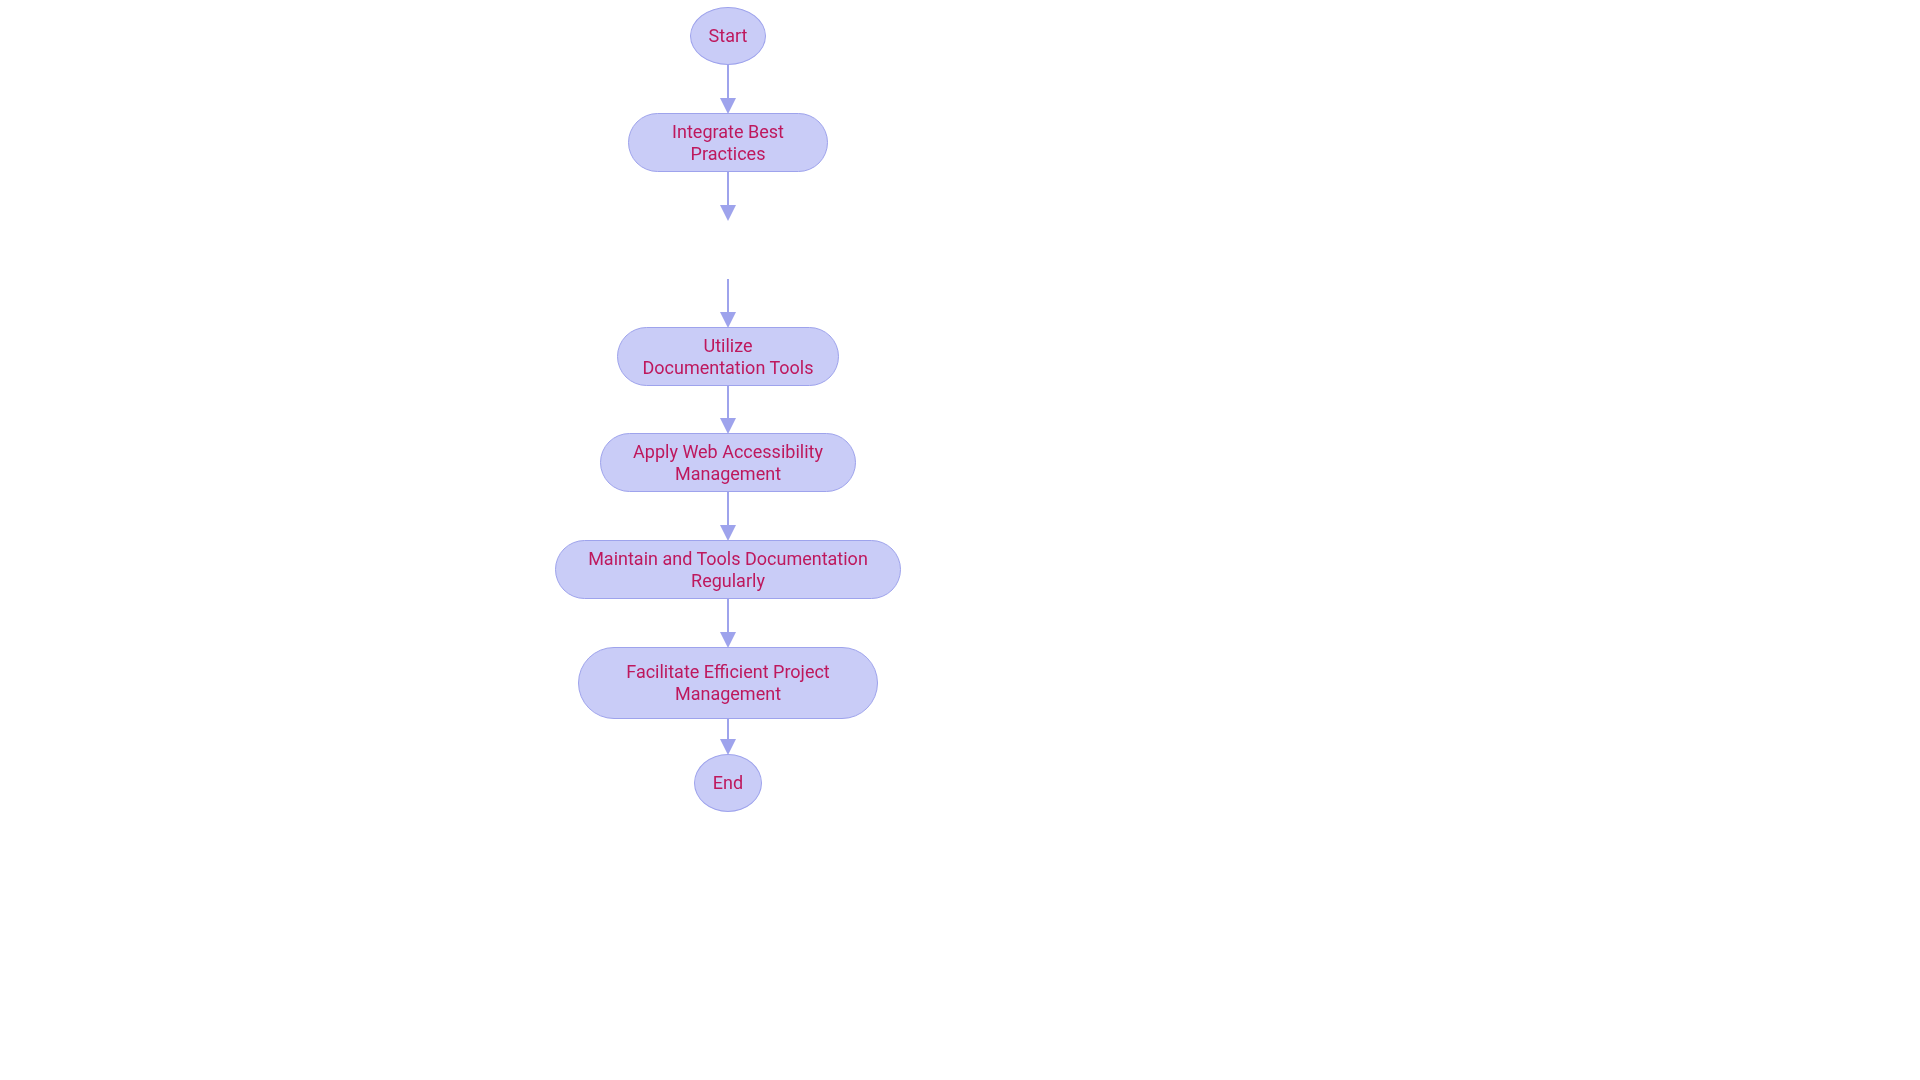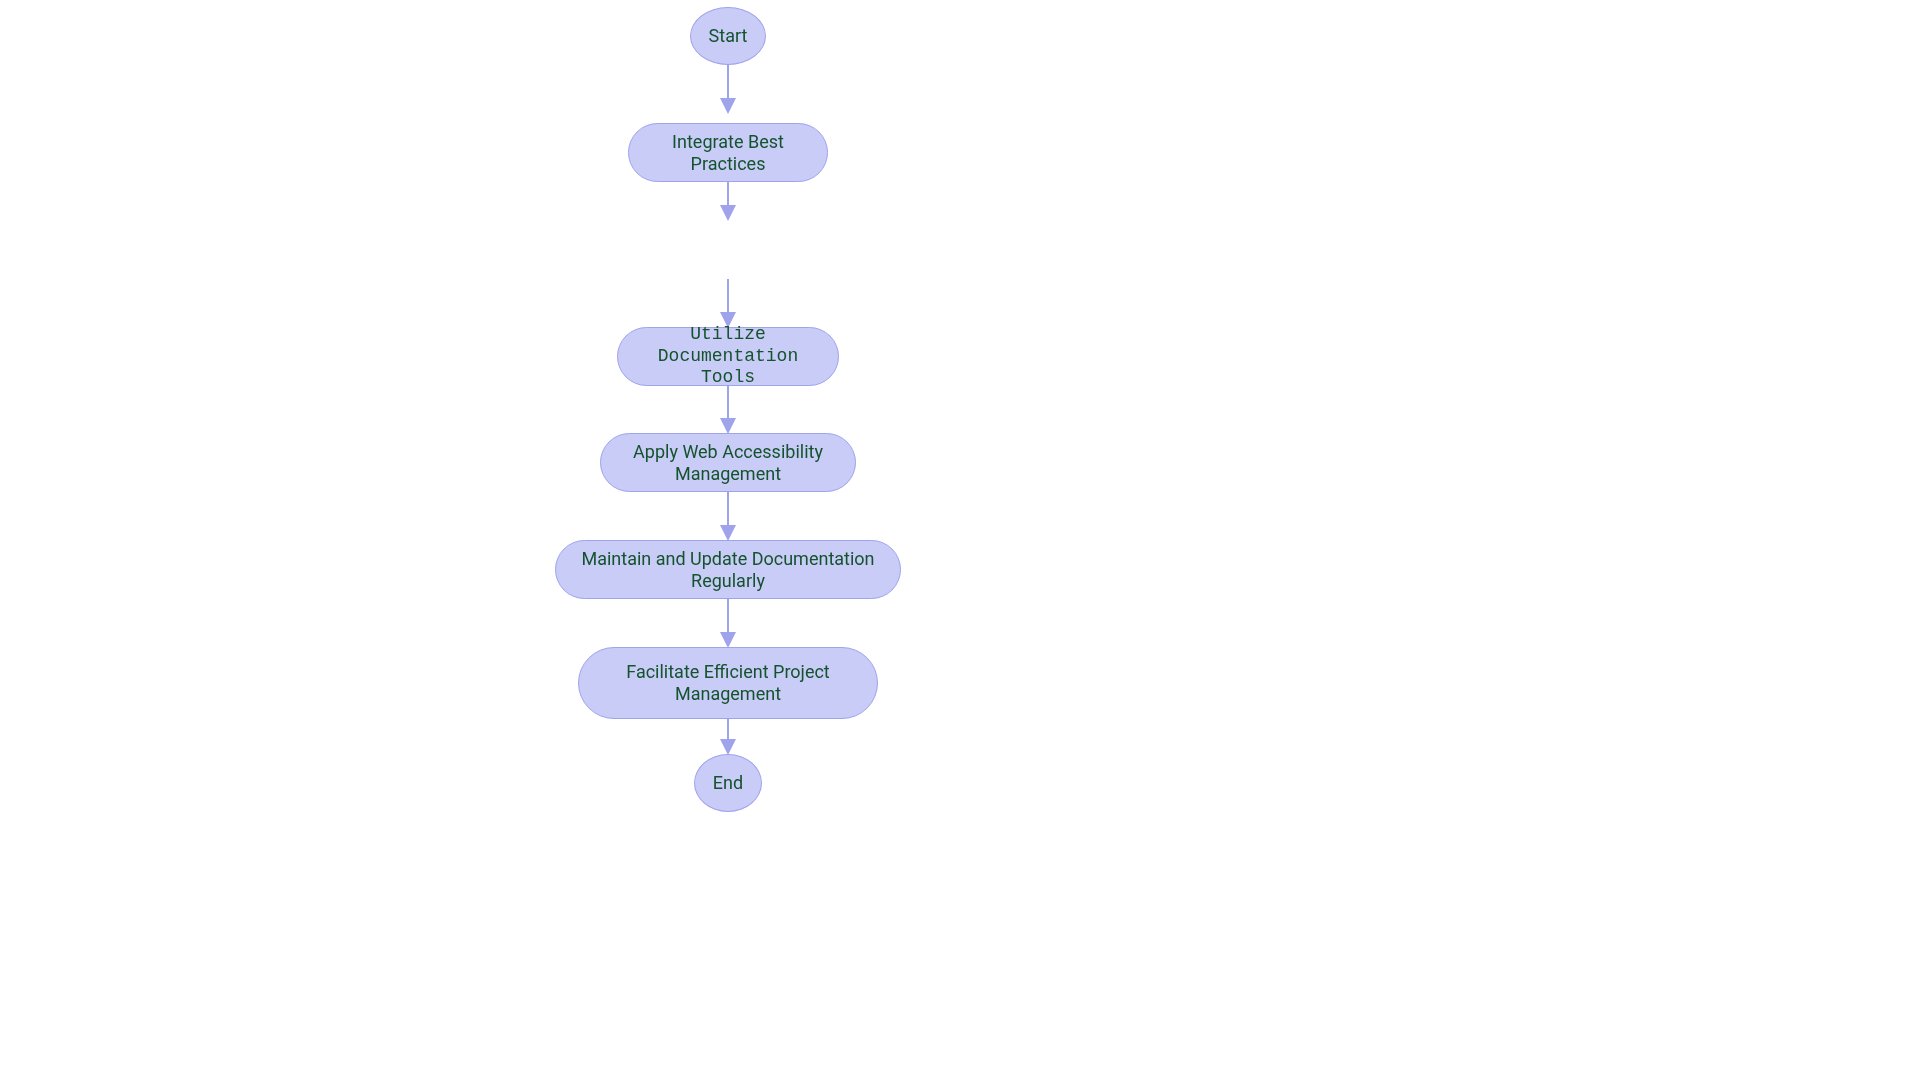--- a/index.html
+++ b/index.html
@@ -13,21 +13,21 @@
   }
   .canvas {
     position: relative;
     width: 1920px;
     height: 1080px;
   }
   .node {
     position: absolute;
     background: #c9ccf7;
     border: 1px solid #9ea3ec;
-    color: #14532d;
+    color: #be185d;
     display: flex;
     align-items: center;
     justify-content: center;
     box-sizing: border-box;
     text-align: center;
     font-size: 18px;
     line-height: 1.2;
   }
   .node.circle {
     border-radius: 50%;
@@ -62,35 +62,35 @@
     <line x1="728" y1="386" x2="728" y2="430" stroke="#9ea3ec" stroke-width="2" marker-end="url(#arrowhead)"></line>
     <line x1="728" y1="492" x2="728" y2="537" stroke="#9ea3ec" stroke-width="2" marker-end="url(#arrowhead)"></line>
     <line x1="728" y1="599" x2="728" y2="644" stroke="#9ea3ec" stroke-width="2" marker-end="url(#arrowhead)"></line>
     <line x1="728" y1="706" x2="728" y2="751" stroke="#9ea3ec" stroke-width="2" marker-end="url(#arrowhead)"></line>
   </svg>
 
   <div class="node circle" style="left:690px; top:7px; width:76px; height:58px;">
     <span>Start</span>
   </div>
 
-  <div class="node pill" style="left:628px; top:113px; width:200px; height:59px;margin-top:10px;">
+  <div class="node pill" style="left:628px; top:113px; width:200px; height:59px;">
     <span>Integrate Best Practices</span>
   </div>
 
 
-  <div class="node pill" style="left:617px; top:327px; width:222px; height:59px;font-family:Liberation Mono, monospace;">
+  <div class="node pill" style="left:617px; top:327px; width:222px; height:59px;">
     <span>Utilize Documentation Tools</span>
   </div>
 
   <div class="node pill" style="left:600px; top:433px; width:256px; height:59px;">
     <span>Apply Web Accessibility Management</span>
   </div>
 
   <div class="node pill" style="left:555px; top:540px; width:346px; height:59px;">
-    <span>Maintain and Update Documentation Regularly</span>
+    <span>Maintain and Tools Documentation Regularly</span>
   </div>
 
   <div class="node pill" style="left:578px; top:647px; width:300px; height:72px;">
     <span>Facilitate Efficient Project Management</span>
   </div>
 
   <div class="node circle" style="left:694px; top:754px; width:68px; height:58px;">
     <span>End</span>
   </div>
 

